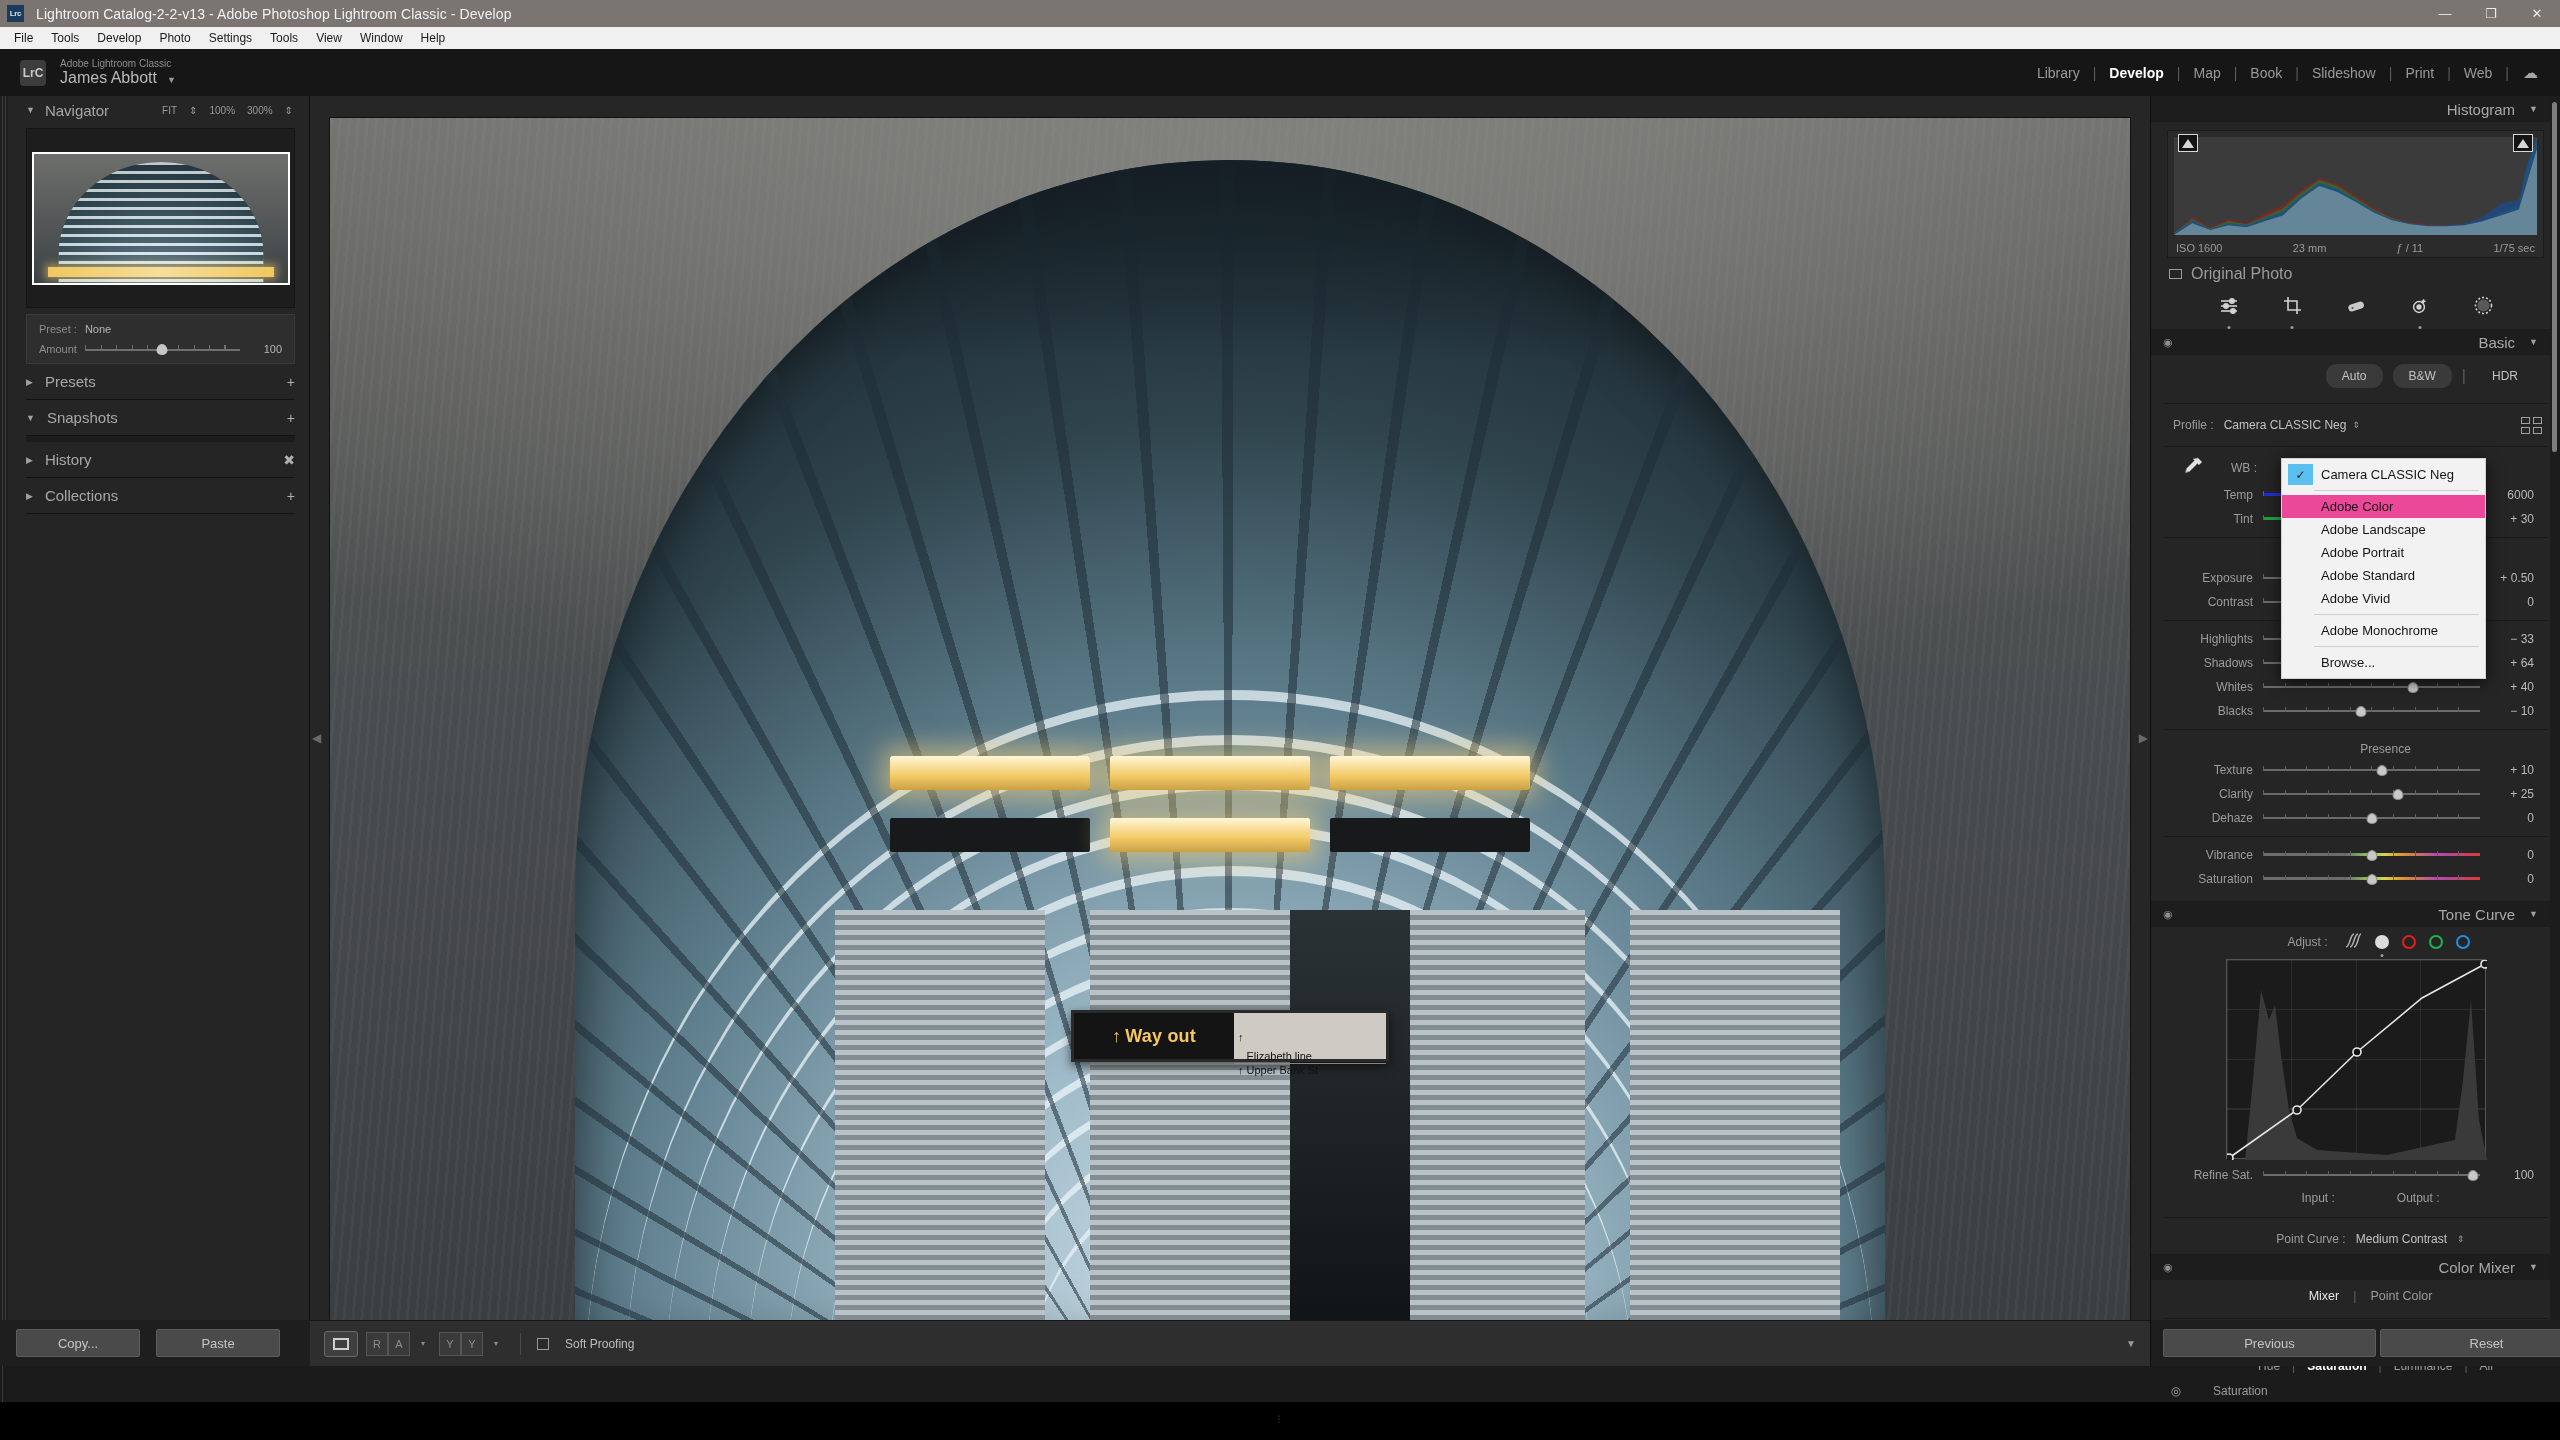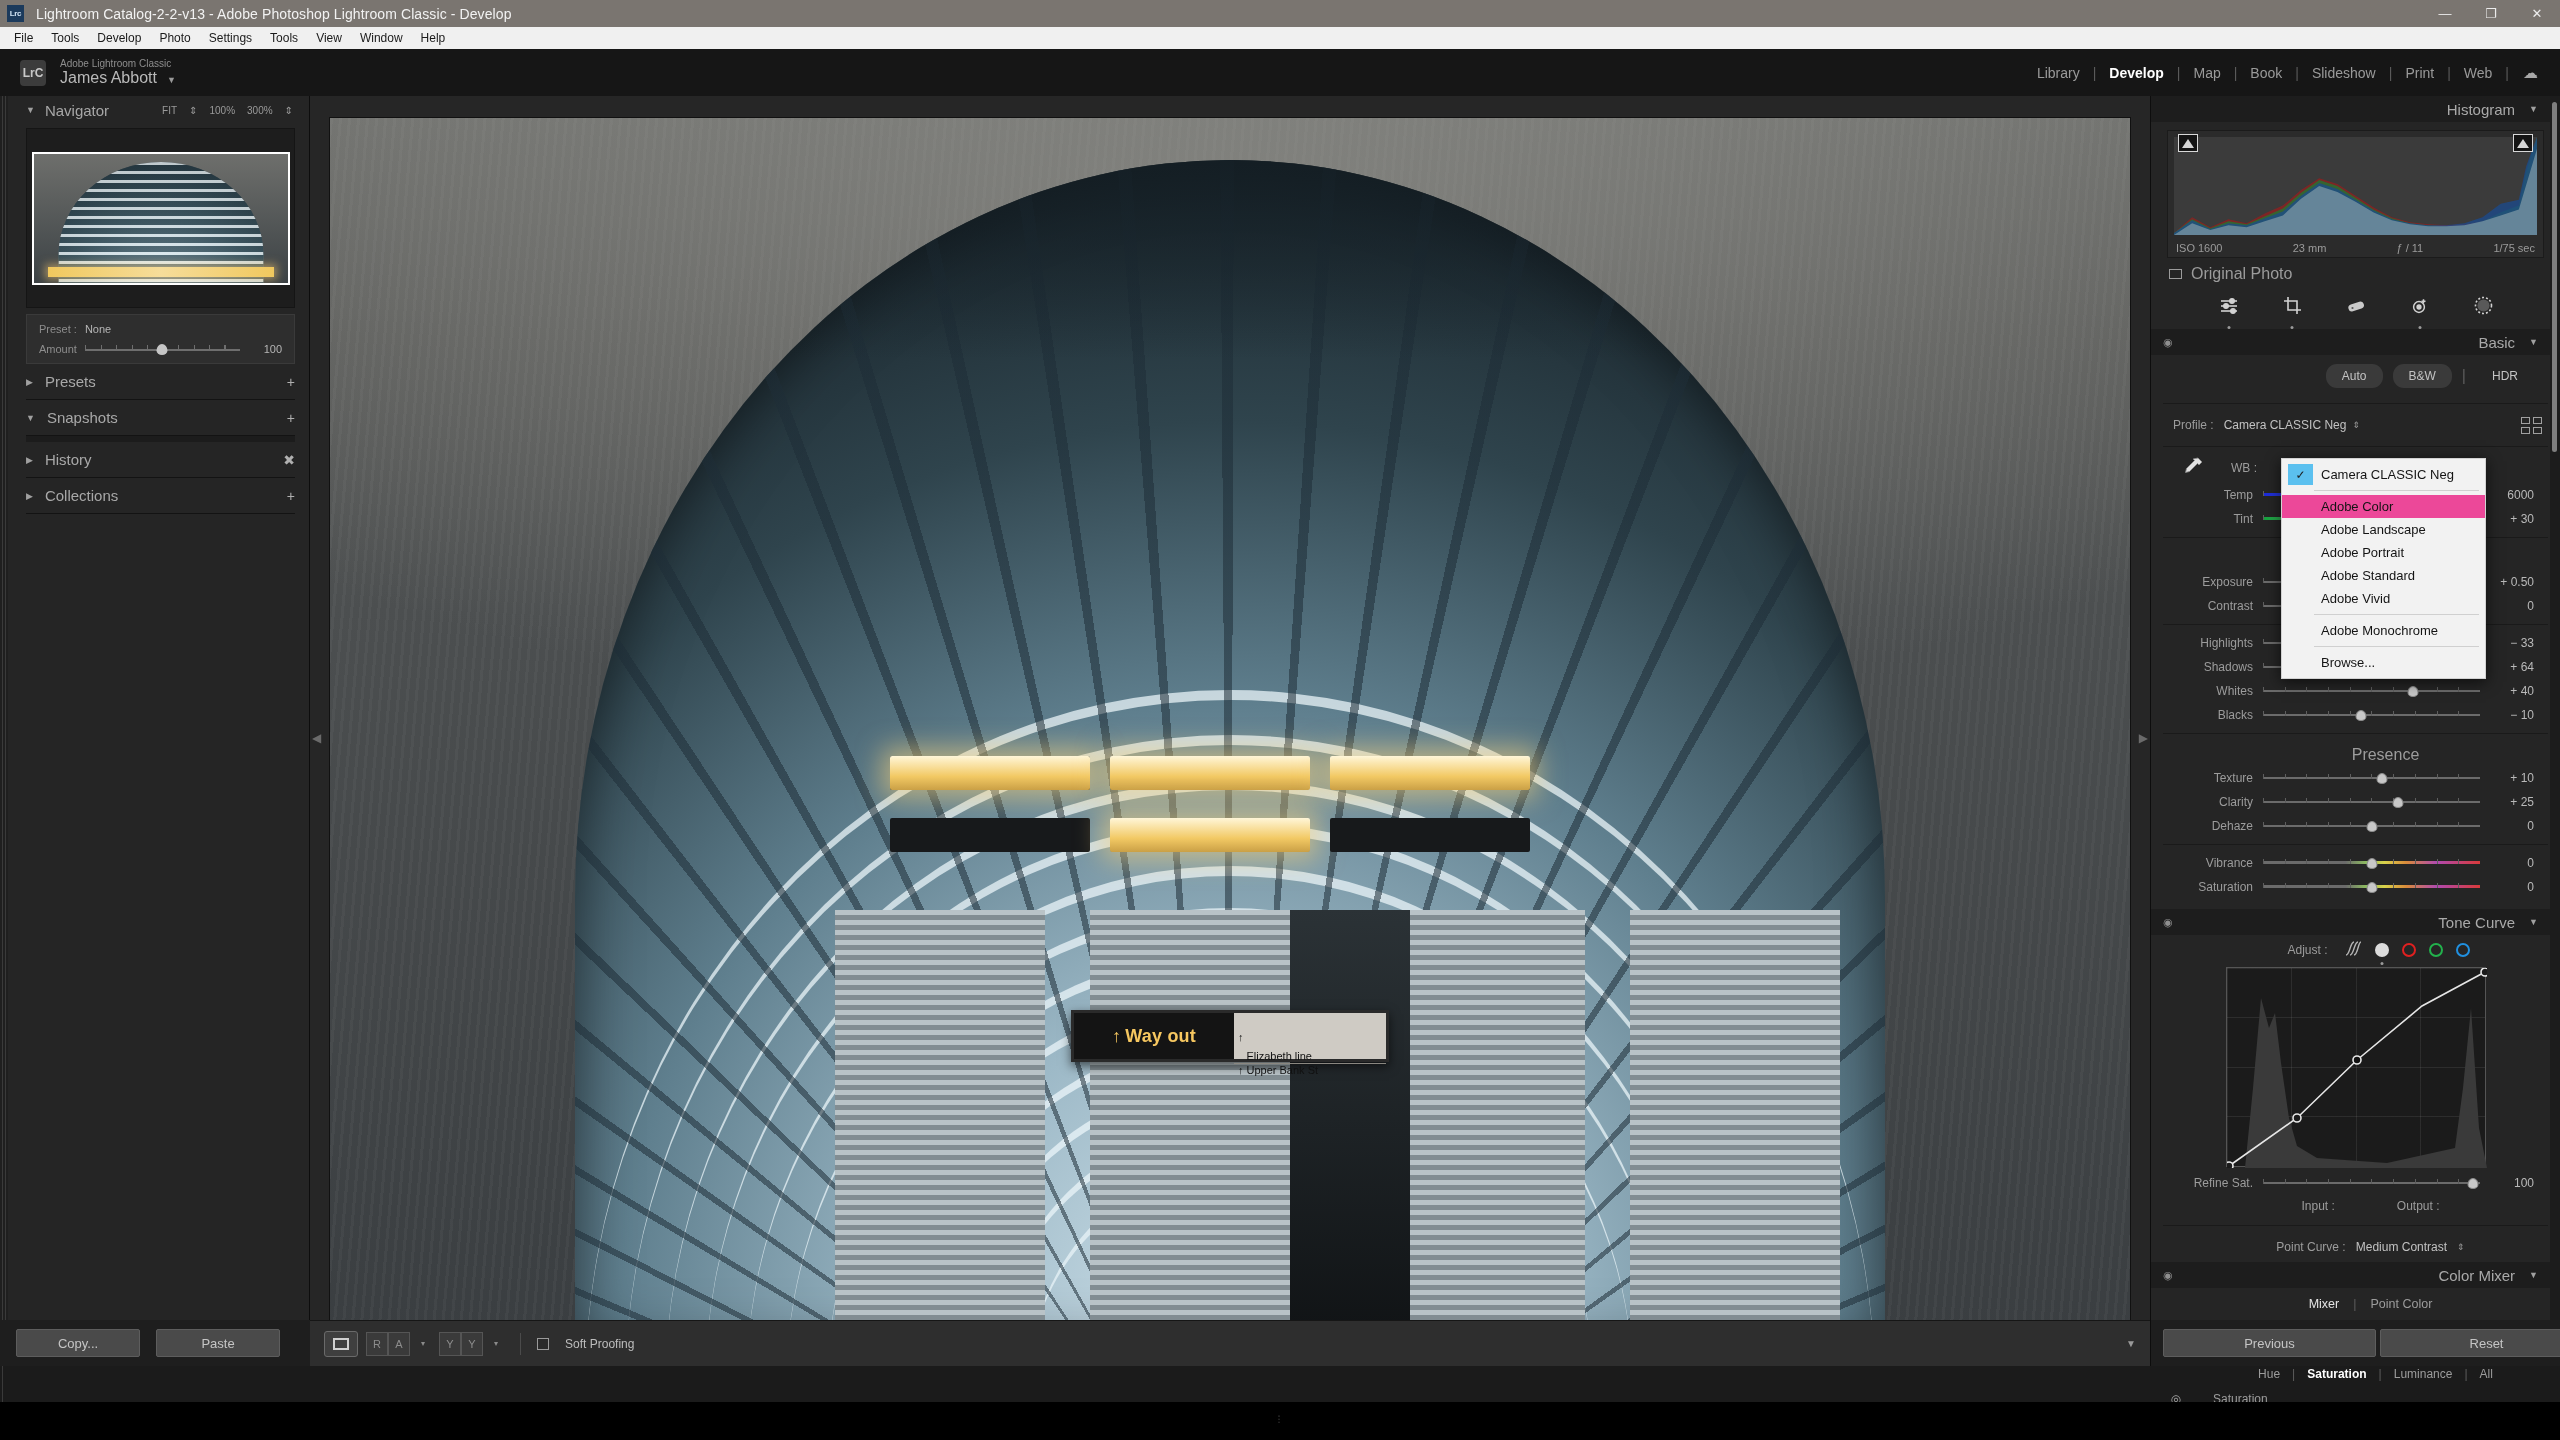--- a/index.html
+++ b/index.html
@@ -198,21 +198,21 @@
 
   .btnrow { display:flex; align-items:center; justify-content:flex-end; gap:10px; padding:9px 26px 9px 0; }
   .pill { padding:5px 16px; background:#3a3a3a; border-radius:11px; color:#c3c3c3; font-size:12px; }
   .pill.hdr { background:transparent; }
   .pill-sep { color:#5c5c5c; }
 
   .rowline { display:flex; align-items:center; height:24px; padding:0 26px 0 18px; font-size:12px; color:#9c9c9c; }
   .rowline .lab { width:84px; text-align:right; color:#9c9c9c; margin-right:10px; }
   .rowline .valtxt { width:54px; text-align:right; color:#b9b9b9; }
   .sectsep { height:1px; background:#1a1a1a; margin:6px 12px; }
-  .centerlabel { text-align:center; font-size:16px; color:#9c9c9c; padding:6px 0 2px 60px; }
+  .centerlabel { text-align:center; font-size:12px; color:#9c9c9c; padding:6px 0 2px 60px; }
 
   .sl { position:relative; flex:1; height:14px; }
   .sl .track { position:absolute; top:6px; left:0; right:0; height:2px; background:#6b6b6b; }
   .sl .ticks { position:absolute; top:3px; left:0; right:0; height:5px;
     background-image: repeating-linear-gradient(to right, #5e5e5e 0 1px, transparent 1px 10%); }
   .sl .knob { position:absolute; top:2px; width:11px; height:11px; background:#c8c8c8;
     border-radius:50% 50% 50% 50% / 62% 62% 38% 38%; transform:translateX(-50%); border:1px solid #8d8d8d; }
   .sl .grad-temp { position:absolute; top:5px; left:0; right:0; height:3px;
     background:linear-gradient(to right,#1b2ad8,#3a4fe0,#8b9be8,#e8e0b0,#f0c24a); }
   .sl .grad-tint { position:absolute; top:5px; left:0; right:0; height:3px;

